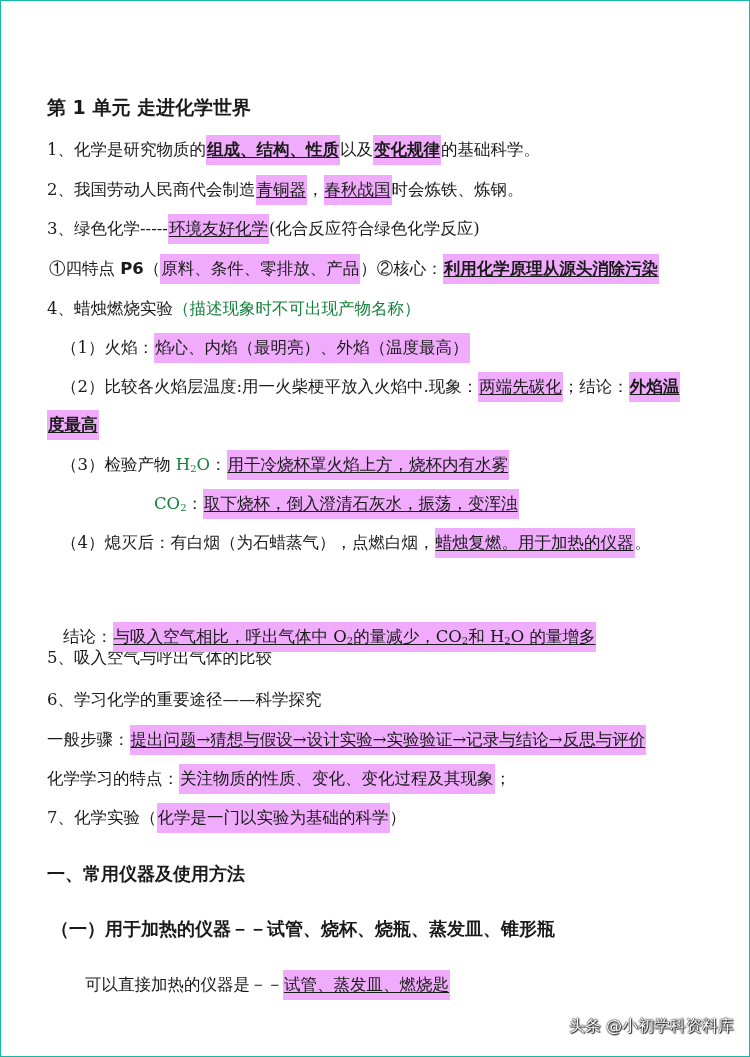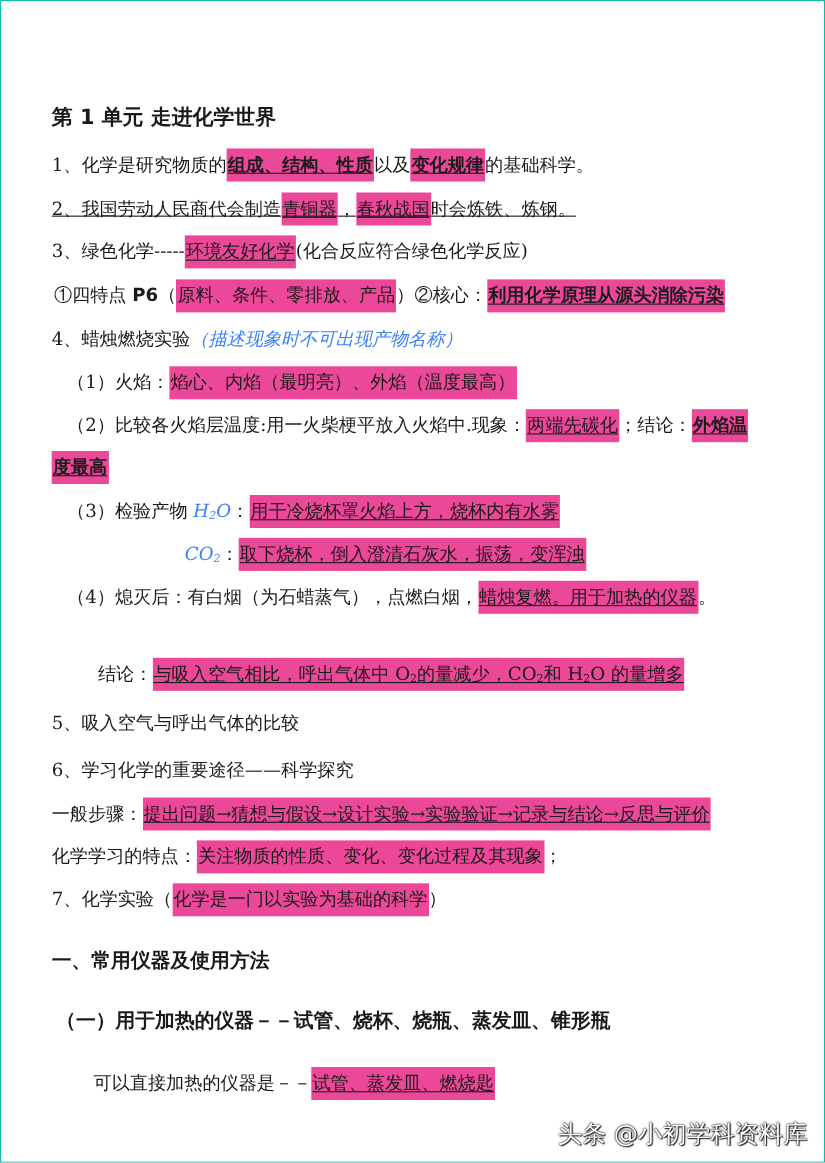--- a/index.html
+++ b/index.html
@@ -18,53 +18,53 @@
     }
     .h1 {
       font-family: "DejaVu Sans", "Liberation Sans", sans-serif;
       font-weight: bold; font-size: 19px;
     }
     .h2 {
       font-family: "DejaVu Sans", "Liberation Sans", sans-serif;
       font-weight: bold; font-size: 18px;
     }
     .hl {
-      background: #ec4899;
+      background: #f0abfc;
       padding: 5px 1px 6px 1px;
     }
     .u { text-decoration: underline; text-underline-offset: 2px; }
     .b {
       font-family: "DejaVu Sans", "Liberation Sans", sans-serif;
       font-weight: bold;
     }
-    .blue { color: #3b82f6; font-style: italic; }
+    .blue { color: #15803d; }
     sub { font-size: 10px; vertical-align: -2px; }
     .footer {
       position: absolute; left: 0; width: 750px; top: 1008px;
       text-align: right; font-size: 11px; color: #333; padding-left: 36px;
     }
     .watermark {
       position: absolute; right: 16px; top: 1016px;
       font-family: "DejaVu Sans", "Liberation Sans", sans-serif;
-      font-size: 22px; color: #ffffff;
+      font-size: 16px; color: #ffffff;
       text-shadow: 0 0 2px #000, 0 0 1px #000, 1px 1px 1px #333;
     }
   </style>
 </head>
 <body>
 
 <div class="page">
 
   <div class="line h1" style="top:94px;">第 1 单元  走进化学世界</div>
 
   <div class="line" style="top:137px;">
     <span>1、化学是研究物质的</span><span class="hl b u">组成、结构、性质</span><span>以及</span><span class="hl b u">变化规律</span><span>的基础科学。</span>
   </div>
 
-  <div class="line" style="top:177px;text-decoration:underline;">
+  <div class="line" style="top:177px;">
     <span>2、我国劳动人民商代会制造</span><span class="hl u">青铜器</span><span>，</span><span class="hl u">春秋战国</span><span>时会炼铁、炼钢。</span>
   </div>
 
   <div class="line" style="top:216px;">
     <span>3、绿色化学-----</span><span class="hl u">环境友好化学</span><span>(化合反应符合绿色化学反应)</span>
   </div>
 
   <div class="line" style="top:256px; left:48px;">
     <span>①四特点 </span><span class="b">P6</span><span>（</span><span class="hl">原料、条件、零排放、产品</span><span>）②核心：</span><span class="hl b u">利用化学原理从源头消除污染</span>
   </div>
@@ -80,31 +80,31 @@
   <div class="line" style="top:374px; left:60px;">
     <span>（2）比较各火焰层温度:用一火柴梗平放入火焰中.现象：</span><span class="hl u">两端先碳化</span><span>；结论：</span><span class="hl b u">外焰温</span>
   </div>
   <div class="line" style="top:412px;">
     <span class="hl b u">度最高</span>
   </div>
 
   <div class="line" style="top:452px; left:60px;">
     <span>（3）检验产物 </span><span class="blue"><span>H</span><sub>2</sub><span>O</span></span><span>：</span><span class="hl u">用干冷烧杯罩火焰上方，烧杯内有水雾</span>
   </div>
-  <div class="line" style="top:491px; left:167px;">
+  <div class="line" style="top:491px; left:153px;">
     <span class="blue"><span>CO</span><sub>2</sub></span><span>：</span><span class="hl u">取下烧杯，倒入澄清石灰水，振荡，变浑浊</span>
   </div>
 
   <div class="line" style="top:530px; left:60px;">
     <span>（4）熄灭后：有白烟（为石蜡蒸气），点燃白烟，</span><span class="hl u">蜡烛复燃。用于加热的仪器</span><span>。</span>
   </div>
 
   <div class="line" style="top:601px;margin-top:44px;">5、吸入空气与呼出气体的比较</div>
 
-  <div class="line" style="top:600px; left:62px;margin-left:26px;">
+  <div class="line" style="top:624px; left:62px;">
     <span>结论：</span><span class="hl u"><span>与吸入空气相比，呼出气体中 O</span><sub>2</sub><span>的量减少，CO</span><sub>2</sub><span>和 H</span><sub>2</sub><span>O 的量增多</span></span>
   </div>
 
 
   <div class="line" style="top:687px;">6、学习化学的重要途径——科学探究</div>
 
   <div class="line" style="top:727px;">
     <span>一般步骤：</span><span class="hl u">提出问题→猜想与假设→设计实验→实验验证→记录与结论→反思与评价</span>
   </div>
 

